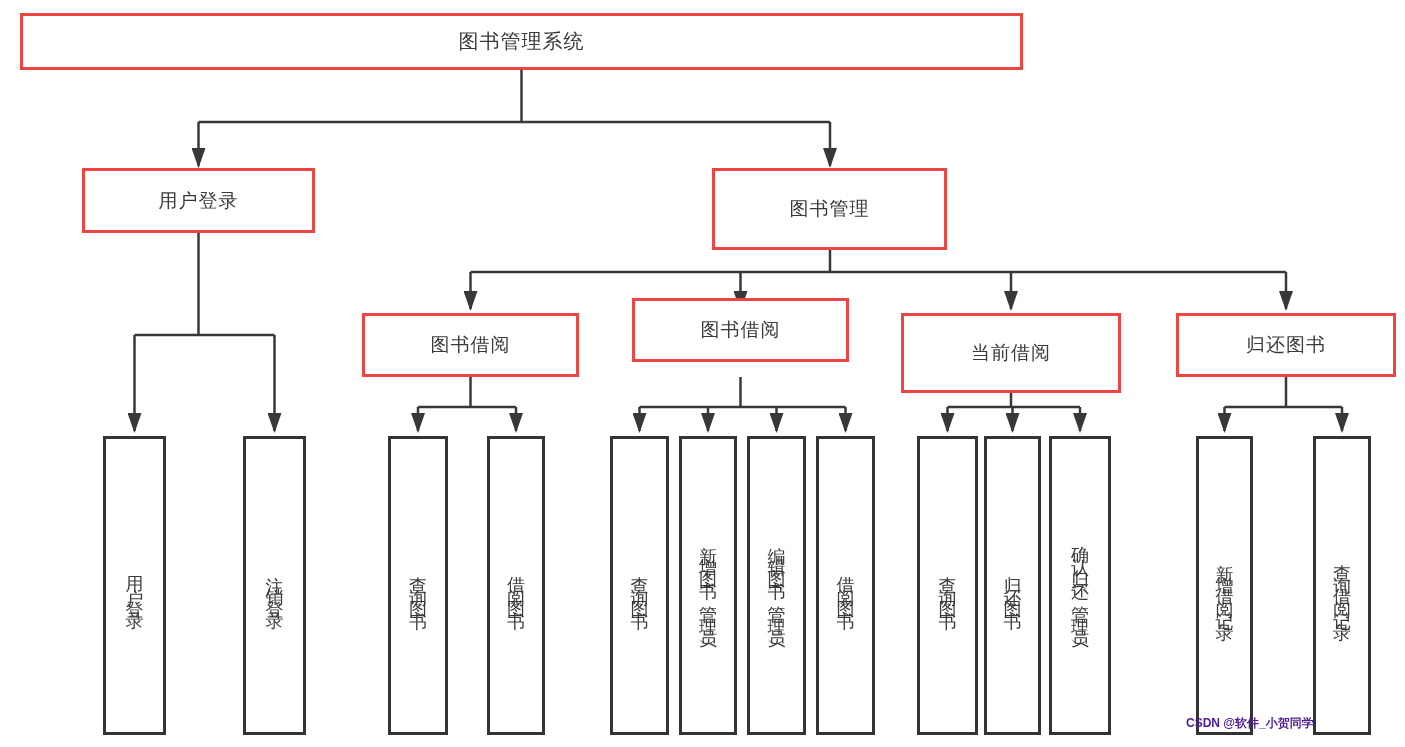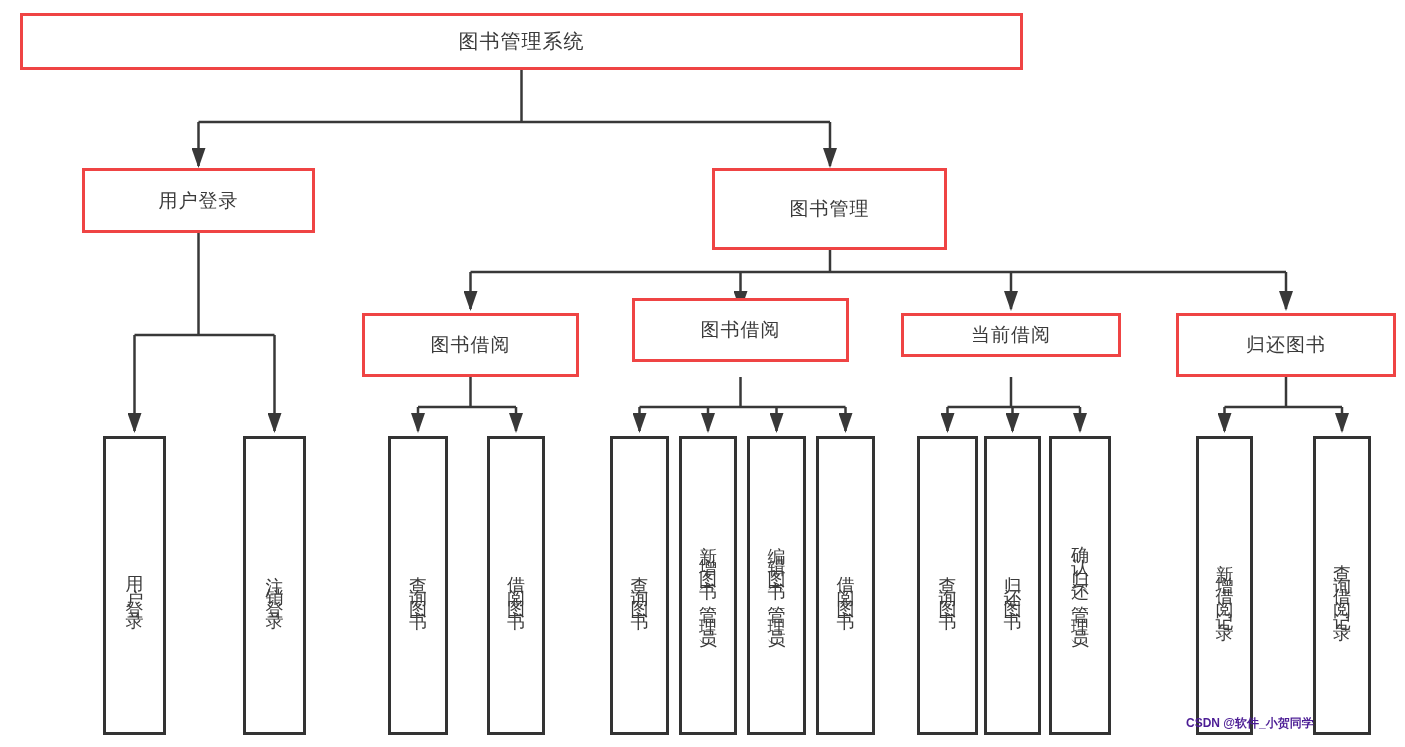--- a/index.html
+++ b/index.html
@@ -126,21 +126,21 @@
   <div class="node" style="left:712px; top:168px; width:235px; height:82px;">
     <span>图书管理</span>
   </div>
 
   <div class="node" style="left:362px; top:313px; width:217px; height:64px;">
     <span>图书借阅</span>
   </div>
   <div class="node" style="left:632px; top:298px; width:217px; height:64px;">
     <span>图书借阅</span>
   </div>
-  <div class="node" style="left:901px; top:313px; width:220px; height:44px;">
+  <div class="node" style="left:901px; top:313px; width:220px; height:80px;">
     <span>当前借阅</span>
   </div>
   <div class="node" style="left:1176px; top:313px; width:220px; height:64px;">
     <span>归还图书</span>
   </div>
 
   <div class="vnode" style="left:103px; top:436px; width:63px; height:299px;">
     <span class="vtext">用户登录</span>
   </div>
   <div class="vnode" style="left:243px; top:436px; width:63px; height:299px;">

